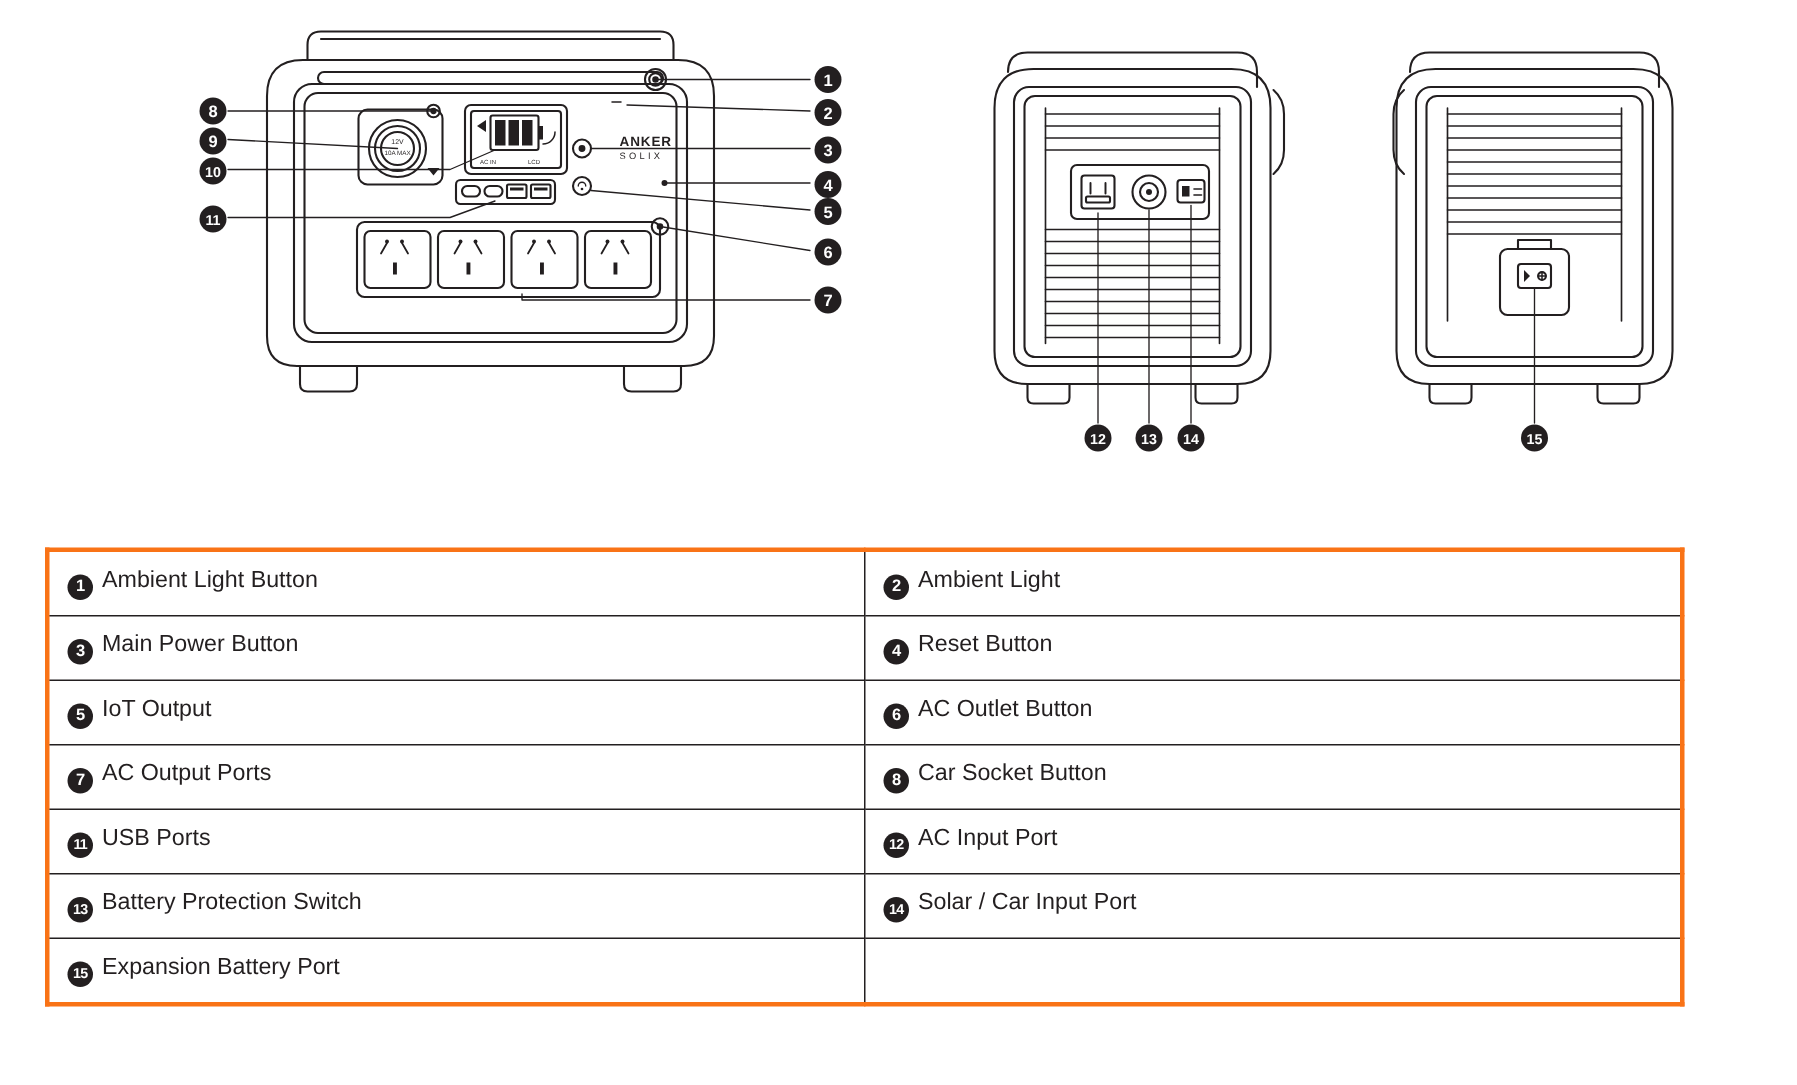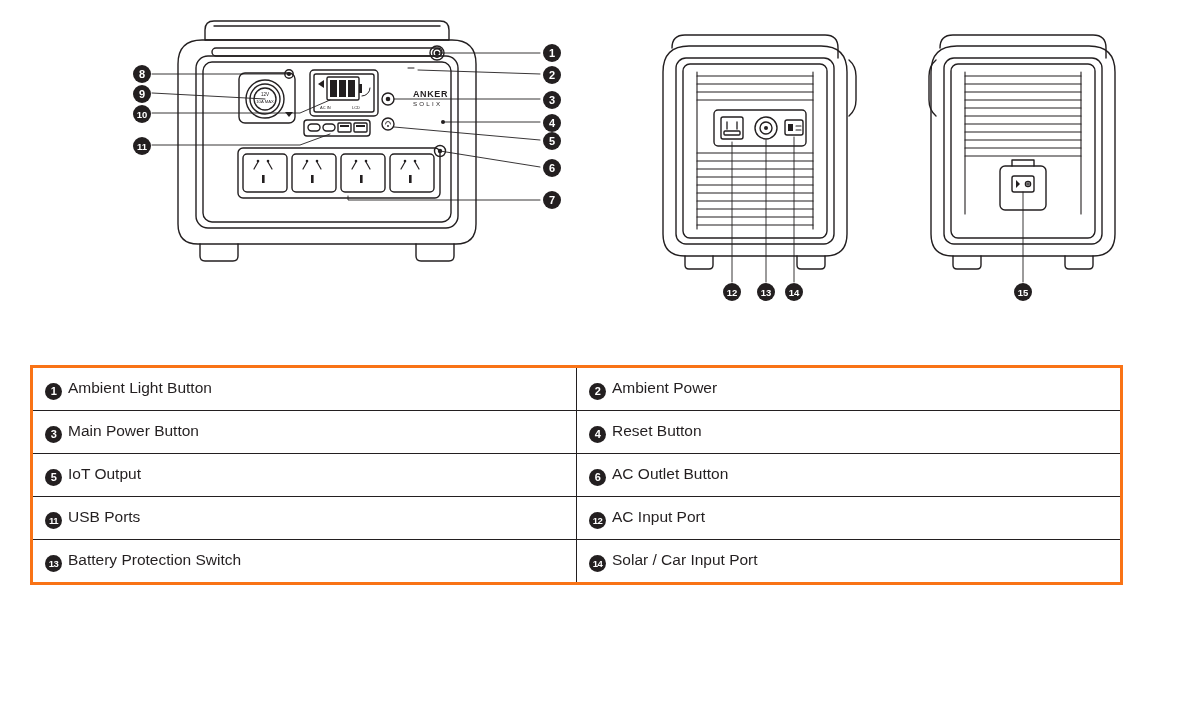--- a/index.html
+++ b/index.html
@@ -345,49 +345,63 @@
   <colgroup>
       <col class="c1">
       <col class="c2">
     </colgroup>
   <tbody>
     <tr>
       <td>
         <span class="bullet">1</span><span class="item-label">Ambient Light Button</span>
       </td>
       <td>
-        <span class="bullet">2</span><span class="item-label">Ambient Power</span>
+        <span class="bullet">2</span><span class="item-label">Ambient Light</span>
       </td>
     </tr>
     <tr>
       <td>
         <span class="bullet">3</span><span class="item-label">Main Power Button</span>
       </td>
       <td>
         <span class="bullet">4</span><span class="item-label">Reset Button</span>
       </td>
     </tr>
     <tr>
       <td>
         <span class="bullet">5</span><span class="item-label">IoT Output</span>
       </td>
       <td>
         <span class="bullet">6</span><span class="item-label">AC Outlet Button</span>
       </td>
     </tr>
     <tr>
       <td>
+        <span class="bullet">7</span><span class="item-label">AC Output Ports</span>
+      </td>
+      <td>
+        <span class="bullet">8</span><span class="item-label">Car Socket Button</span>
+      </td>
+    </tr>
+    <tr>
+      <td>
         <span class="bullet wide">11</span><span class="item-label">USB Ports</span>
       </td>
       <td>
         <span class="bullet wide">12</span><span class="item-label">AC Input Port</span>
       </td>
     </tr>
     <tr>
       <td>
         <span class="bullet wide">13</span><span class="item-label">Battery Protection Switch</span>
       </td>
       <td>
         <span class="bullet wide">14</span><span class="item-label">Solar / Car Input Port</span>
       </td>
+    </tr>
+    <tr>
+      <td>
+        <span class="bullet wide">15</span><span class="item-label">Expansion Battery Port</span>
+      </td>
+      <td class="empty"></td>
     </tr>
   </tbody>
 </table>
 
 </body></html>

